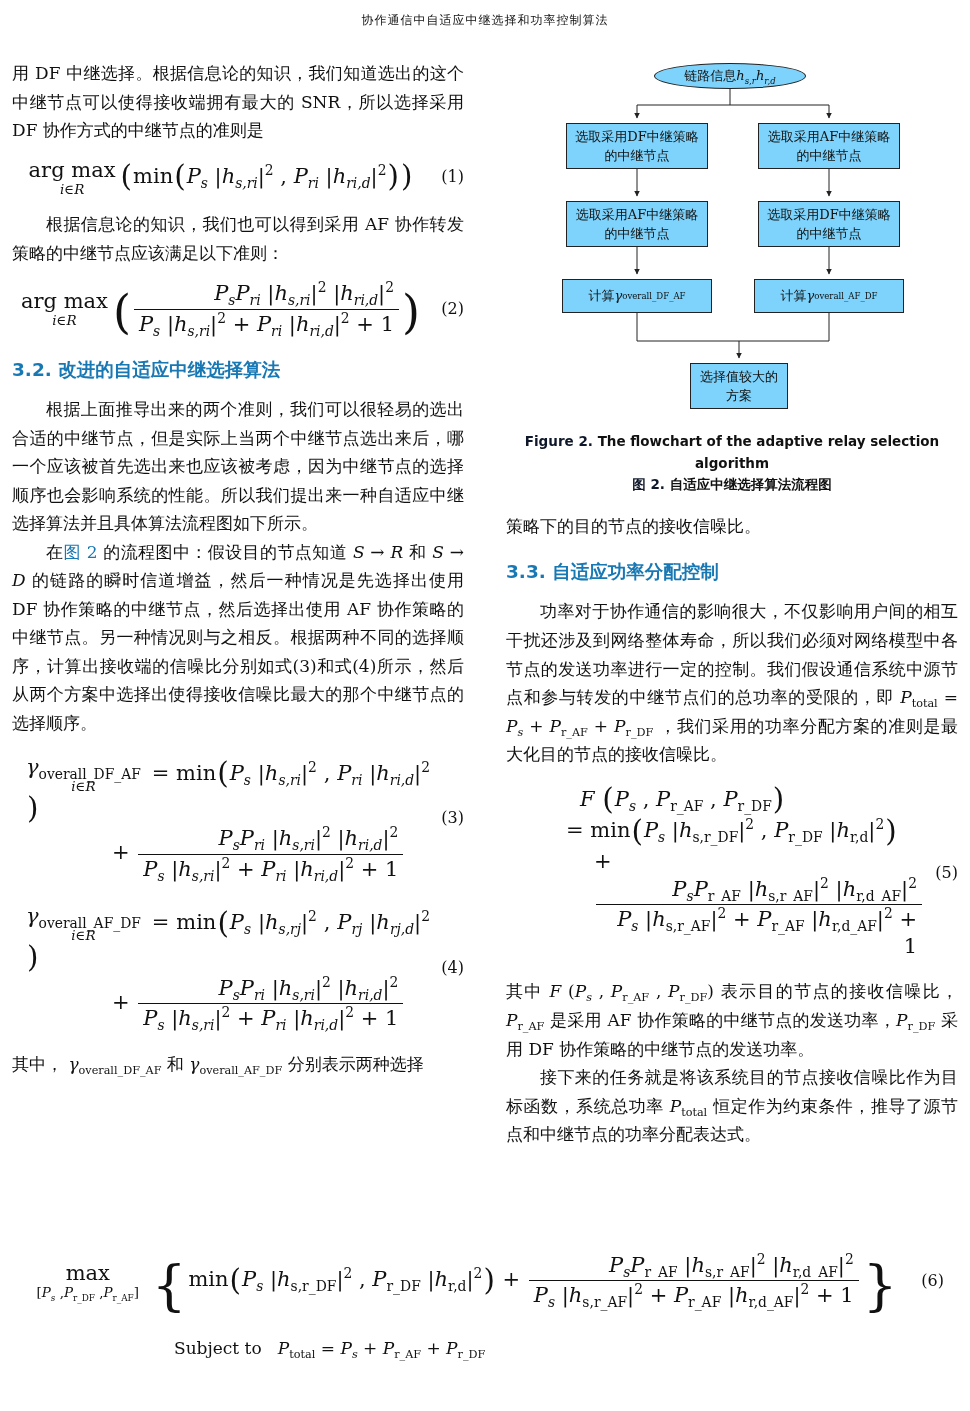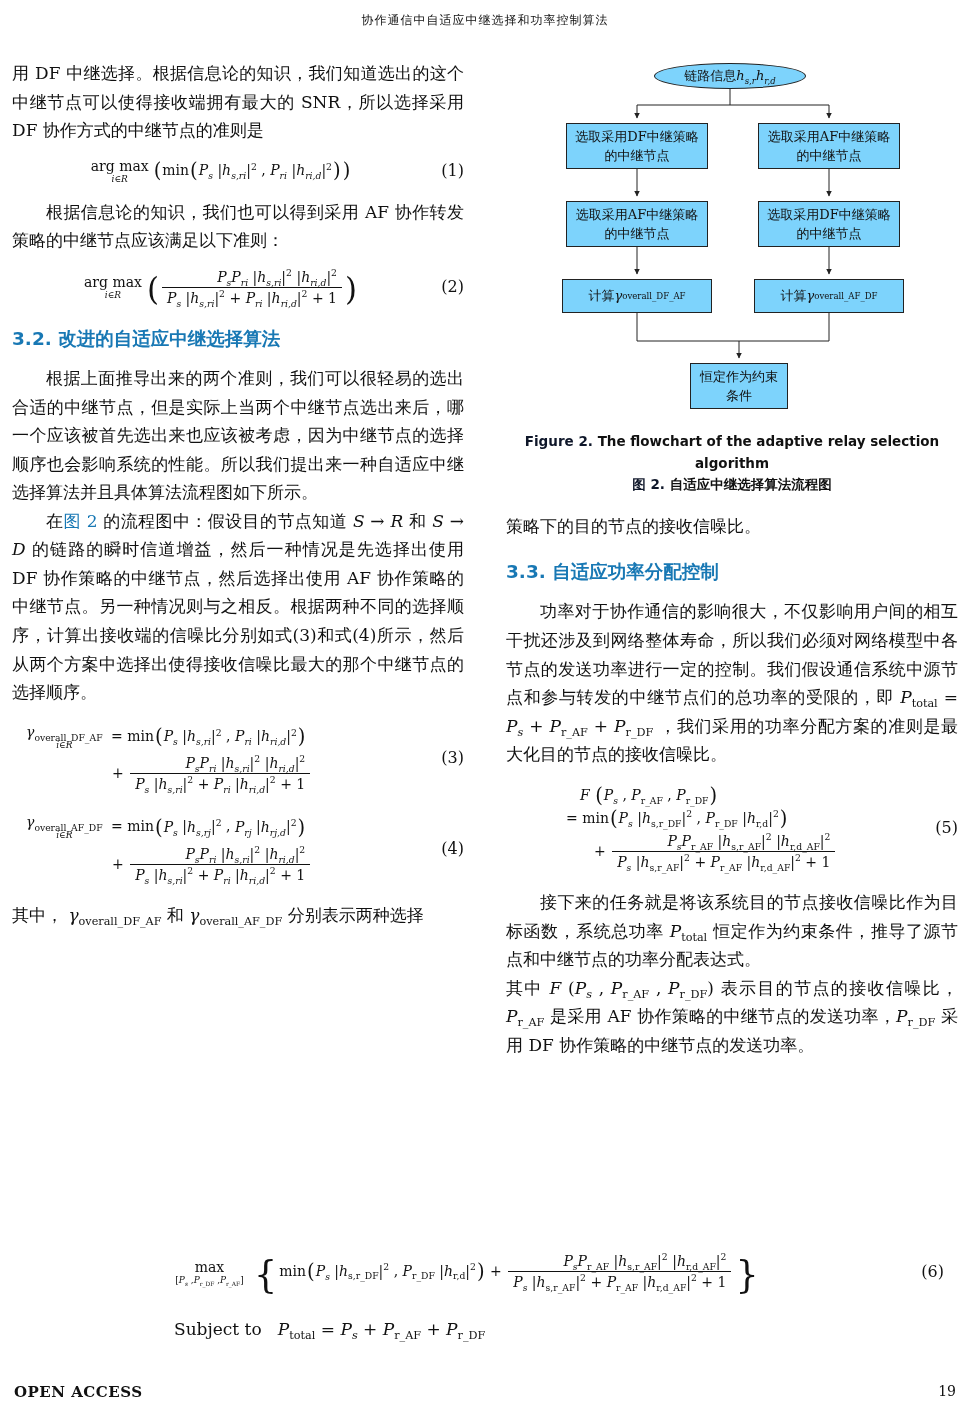--- a/index.html
+++ b/index.html
@@ -10,21 +10,21 @@
   .columns { display:flex; gap:42px; margin-top:30px; }
   .col { width:452px; font-size:17px; line-height:1.68; text-align:justify; }
   .para { margin:0; text-indent:2em; }
   .para.noindent { text-indent:0; }
   .sec-head { font-family:"DejaVu Sans", sans-serif; font-weight:bold; color:#1878b4;
               font-size:18.5px; margin:16px 0 10px; text-indent:0; }
   .xref { color:#1878b4; }
 
   
   .eq { display:flex; align-items:center; margin:13px 0; }
-  .eq-body { flex:1; font-size:14px; line-height:1.3; }
+  .eq-body { flex:1; font-size:21px; line-height:1.3; }
   .eq-center { text-align:center; }
   .eq-num { width:34px; text-align:right; font-size:16px; flex:none; }
   .eq-line { display:block; margin:4px 0; }
   sub, sup { font-size:66%; line-height:0; }
   .frac { display:inline-block; vertical-align:middle; text-align:right; margin:0 2px; line-height:1.3; }
   .frac .num { display:block; padding:0 5px 1px; }
   .frac .den { display:block; border-top:1px solid #111; padding:1px 5px 0; }
   .mop { display:inline-block; vertical-align:middle; text-align:center; line-height:1.15; margin-right:4px; }
   .mop-name { display:block; }
   .mop-sub { display:block; font-size:64%; }
@@ -118,21 +118,21 @@
           <path d="M232,278 V295" stroke="#222" fill="none" marker-end="url(#arw)"></path>
         </svg>
 
         <div class="fc-node fc-ellipse" style="left:147px; top:0; width:152px; height:26px;">链路信息<i>h<sub>s,r</sub></i> <i>h<sub>r,d</sub></i></div>
         <div class="fc-node" style="left:59px;  top:60px;  width:142px; height:46px;">选取采用DF中继策略的中继节点</div>
         <div class="fc-node" style="left:251px; top:60px;  width:142px; height:46px;">选取采用AF中继策略的中继节点</div>
         <div class="fc-node" style="left:59px;  top:138px; width:142px; height:46px;">选取采用AF中继策略的中继节点</div>
         <div class="fc-node" style="left:251px; top:138px; width:142px; height:46px;">选取采用DF中继策略的中继节点</div>
         <div class="fc-node" style="left:55px;  top:216px; width:150px; height:34px;">计算<i>γ</i><sub>overall_DF_AF</sub></div>
         <div class="fc-node" style="left:247px; top:216px; width:150px; height:34px;">计算<i>γ</i><sub>overall_AF_DF</sub></div>
-        <div class="fc-node" style="left:183px; top:300px; width:98px;  height:46px;">恒定作为约束条件</div>
+        <div class="fc-node" style="left:183px; top:300px; width:98px;  height:46px;">选择值较大的方案</div>
       </div>
 
       <div class="fig-caption">
         <div>
           <span class="cap-label">Figure 2.</span>
           <span>The flowchart of the adaptive relay selection algorithm</span>
         </div>
         <div>
           <span class="cap-label">图 2.</span>
           <span>自适应中继选择算法流程图</span>
@@ -147,31 +147,27 @@
 
       <div class="eq">
         <div class="eq-body">
           <span class="eq-line" style="padding-left:74px"><i>F</i> <span class="bp">(</span><i>P<sub>s</sub></i> , <i>P</i><sub>r_AF</sub> , <i>P</i><sub>r_DF</sub><span class="bp">)</span></span>
           <span class="eq-line" style="padding-left:60px">= min<span class="bp">(</span><i>P<sub>s</sub></i> |<i>h</i><sub>s,r_DF</sub>|<sup>2</sup> , <i>P</i><sub>r_DF</sub> |<i>h</i><sub>r,d</sub>|<sup>2</sup><span class="bp">)</span></span>
           <span class="eq-line" style="padding-left:88px">+ <span class="frac"><span class="num"><i>P<sub>s</sub></i><i>P</i><sub>r_AF</sub> |<i>h</i><sub>s,r_AF</sub>|<sup>2</sup> |<i>h</i><sub>r,d_AF</sub>|<sup>2</sup></span><span class="den"><i>P<sub>s</sub></i> |<i>h</i><sub>s,r_AF</sub>|<sup>2</sup> + <i>P</i><sub>r_AF</sub> |<i>h</i><sub>r,d_AF</sub>|<sup>2</sup> + 1</span></span></span>
         </div>
         <div class="eq-num">(5)</div>
       </div>
 
+      <p class="para noindent">其中 <i>F</i> (<i>P<sub>s</sub></i> , <i>P</i><sub>r_AF</sub> , <i>P</i><sub>r_DF</sub>) 表示目的节点的接收信噪比，<i>P</i><sub>r_AF</sub> 是采用 AF 协作策略的中继节点的发送功率，<i>P</i><sub>r_DF</sub> 采用 DF 协作策略的中继节点的发送功率。</p>
       <p class="para">接下来的任务就是将该系统目的节点接收信噪比作为目标函数，系统总功率 <i>P</i><sub>total</sub> 恒定作为约束条件，推导了源节点和中继节点的功率分配表达式。</p>
-      <p class="para noindent">其中 <i>F</i> (<i>P<sub>s</sub></i> , <i>P</i><sub>r_AF</sub> , <i>P</i><sub>r_DF</sub>) 表示目的节点的接收信噪比，<i>P</i><sub>r_AF</sub> 是采用 AF 协作策略的中继节点的发送功率，<i>P</i><sub>r_DF</sub> 采用 DF 协作策略的中继节点的发送功率。</p>
     </div>
   </div>
 
   <div class="bottom-block">
     <div class="eq" style="margin:14px">
       <div class="eq-body eq-center"><span class="mop"><span class="mop-name">max</span><span class="mop-sub">[<i>P<sub>s</sub></i> ,<i>P</i><sub>r_DF</sub> ,<i>P</i><sub>r_AF</sub>]</span></span> <span class="bb">{</span>min<span class="bp">(</span><i>P<sub>s</sub></i> |<i>h</i><sub>s,r_DF</sub>|<sup>2</sup> , <i>P</i><sub>r_DF</sub> |<i>h</i><sub>r,d</sub>|<sup>2</sup><span class="bp">)</span> + <span class="frac"><span class="num"><i>P<sub>s</sub></i><i>P</i><sub>r_AF</sub> |<i>h</i><sub>s,r_AF</sub>|<sup>2</sup> |<i>h</i><sub>r,d_AF</sub>|<sup>2</sup></span><span class="den"><i>P<sub>s</sub></i> |<i>h</i><sub>s,r_AF</sub>|<sup>2</sup> + <i>P</i><sub>r_AF</sub> |<i>h</i><sub>r,d_AF</sub>|<sup>2</sup> + 1</span></span><span class="bb">}</span></div>
       <div class="eq-num">(6)</div>
     </div>
     <div class="subject-line">Subject to&nbsp;&nbsp;&nbsp;<i>P</i><sub>total</sub> = <i>P<sub>s</sub></i> + <i>P</i><sub>r_AF</sub> + <i>P</i><sub>r_DF</sub></div>
   </div>
 
-  <div class="footer">
-    <span class="footer-left">OPEN ACCESS</span>
-    <span class="footer-right">19</span>
-  </div>
 
 </div>
 
 </body></html>

